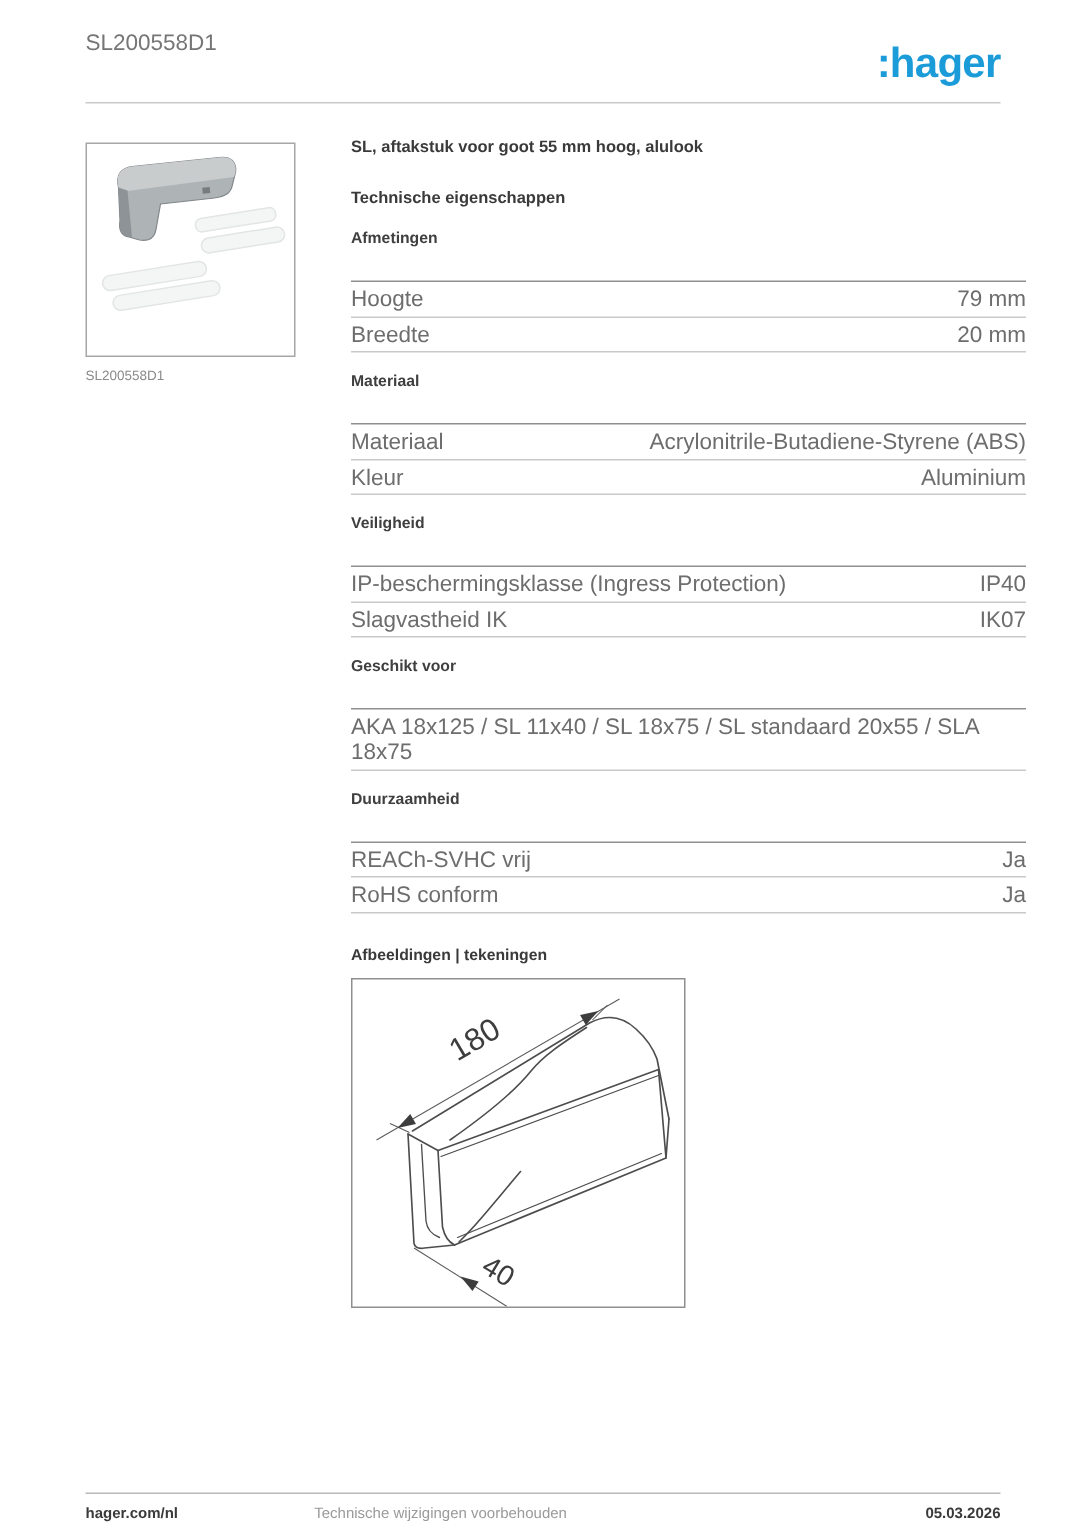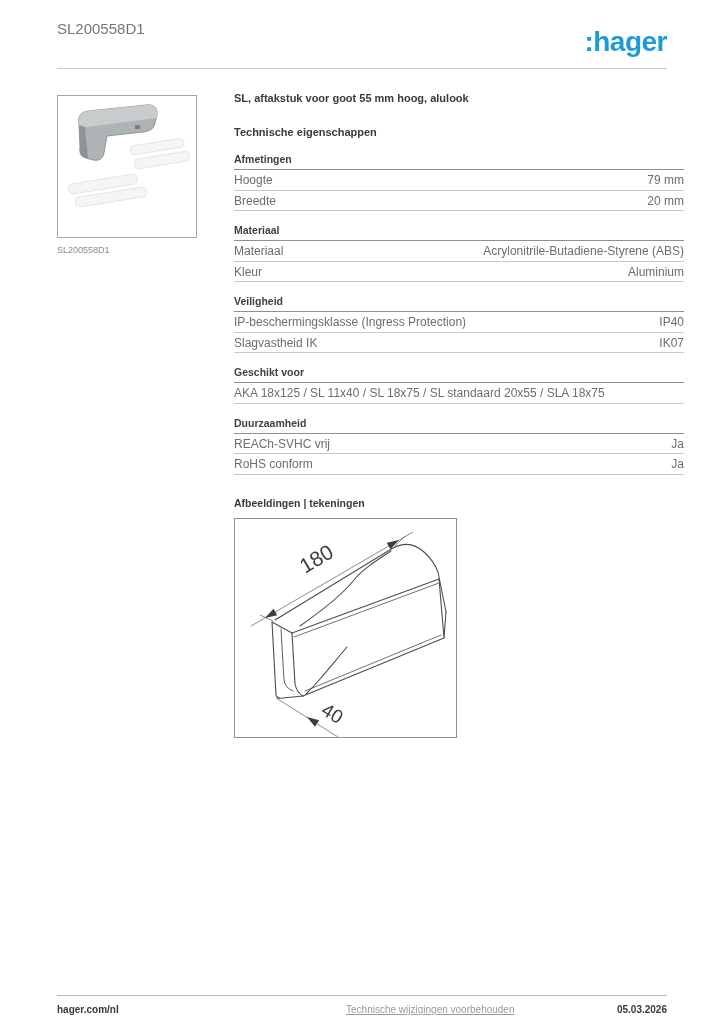--- a/index.html
+++ b/index.html
@@ -20,36 +20,36 @@
   .product-photo-box { width:138px; height:141px; border:1px solid #a6a6a6; background:#fff; box-sizing:content-box; }
   .product-photo-box svg { display:block; }
   .product-caption { margin-top:7px; font-size:9px; color:#8a8a8a; }
 
   
   .main { position:absolute; left:234px; top:92px; width:450px; }
   .product-title { font-size:11px; font-weight:bold; color:#3a3a3a; margin:0 0 22px 0; }
   .specs-title { font-size:11px; font-weight:bold; color:#3a3a3a; margin:0 0 15px 0; }
   .spec-section { margin-bottom:13px; }
   .spec-section.mt-lg { }
-  .spec-section-title { font-size:10.5px; font-weight:bold; color:#3f3f3f; padding-bottom:4px; border-bottom:1px solid #8f8f8f; }
+  .spec-section-title { font-size:10.5px; font-weight:bold; color:#3f3f3f; padding-bottom:22px; border-bottom:1px solid #8f8f8f; }
   .spec-row { display:flex; justify-content:space-between; align-items:flex-end;
               padding:3px 0 2.5px 0; border-bottom:1px solid #c9c9c9;
-              font-size:12px; color:#6d6d6d; }
+              font-size:15px; color:#6d6d6d; }
   .spec-row .row-label { padding-right:10px; }
   .spec-row .row-value { text-align:right; white-space:nowrap; }
   .drawings-title { font-size:10.5px; font-weight:bold; color:#3a3a3a; margin:22px 0 9px 0; }
   .drawing-box { width:221px; height:218px; border:1px solid #8f8f8f; background:#fff; }
   .drawing-box svg { display:block; }
 
   
   .footer { position:absolute; left:57px; right:57px; bottom:9px;
             border-top:1px solid #b9b9b9; padding-top:8px;
             display:flex; font-size:10px;margin-top:40px; }
   .footer-left  { flex:1; text-align:left;  font-weight:bold; color:#3a3a3a; }
-  .footer-center{ flex:2; text-align:right; color:#9a9a9a;text-decoration:underline; }
+  .footer-center{ flex:2; text-align:left; color:#9a9a9a; }
   .footer-right { flex:1; text-align:right; font-weight:bold; color:#3a3a3a; }
 </style>
 <title>Productdatablad SL200558D1</title></head>
 <body>
 
 <div class="header">
   <div class="header-sub">SL200558D1</div>
   <div class="logo" style="color: rgb(27, 156, 216);">:hager</div>
 </div>
 <div class="header-rule"></div>

